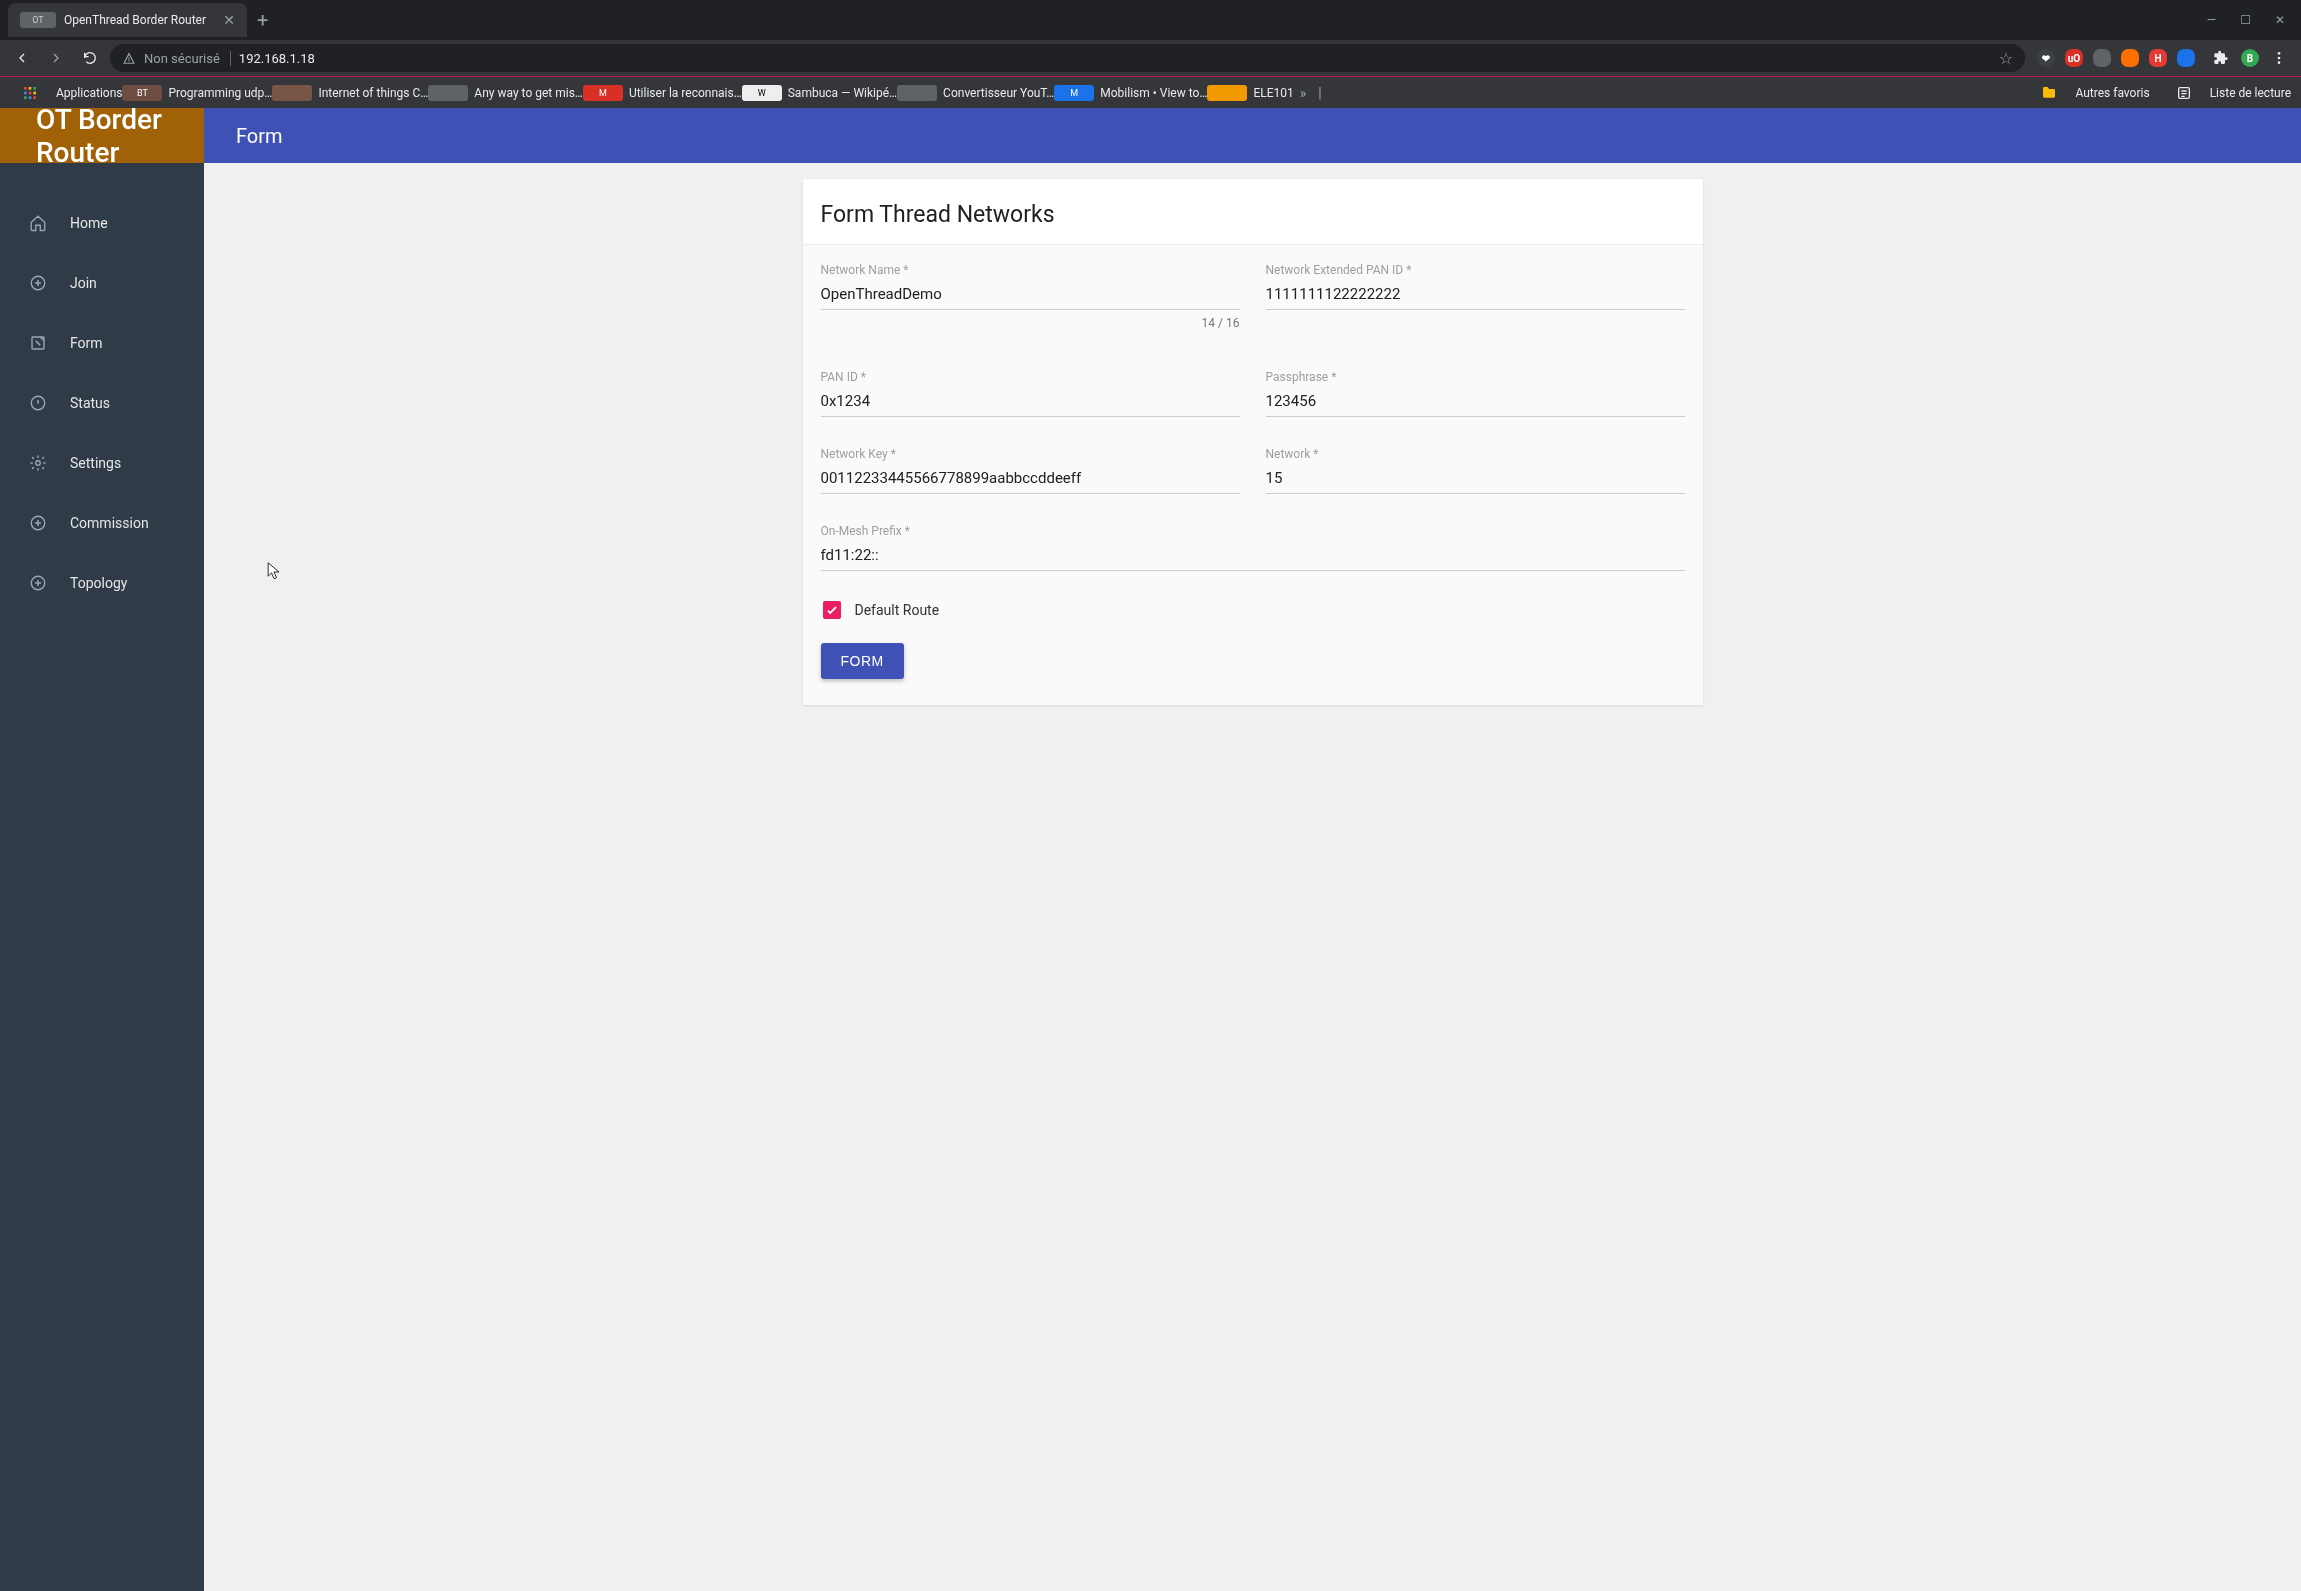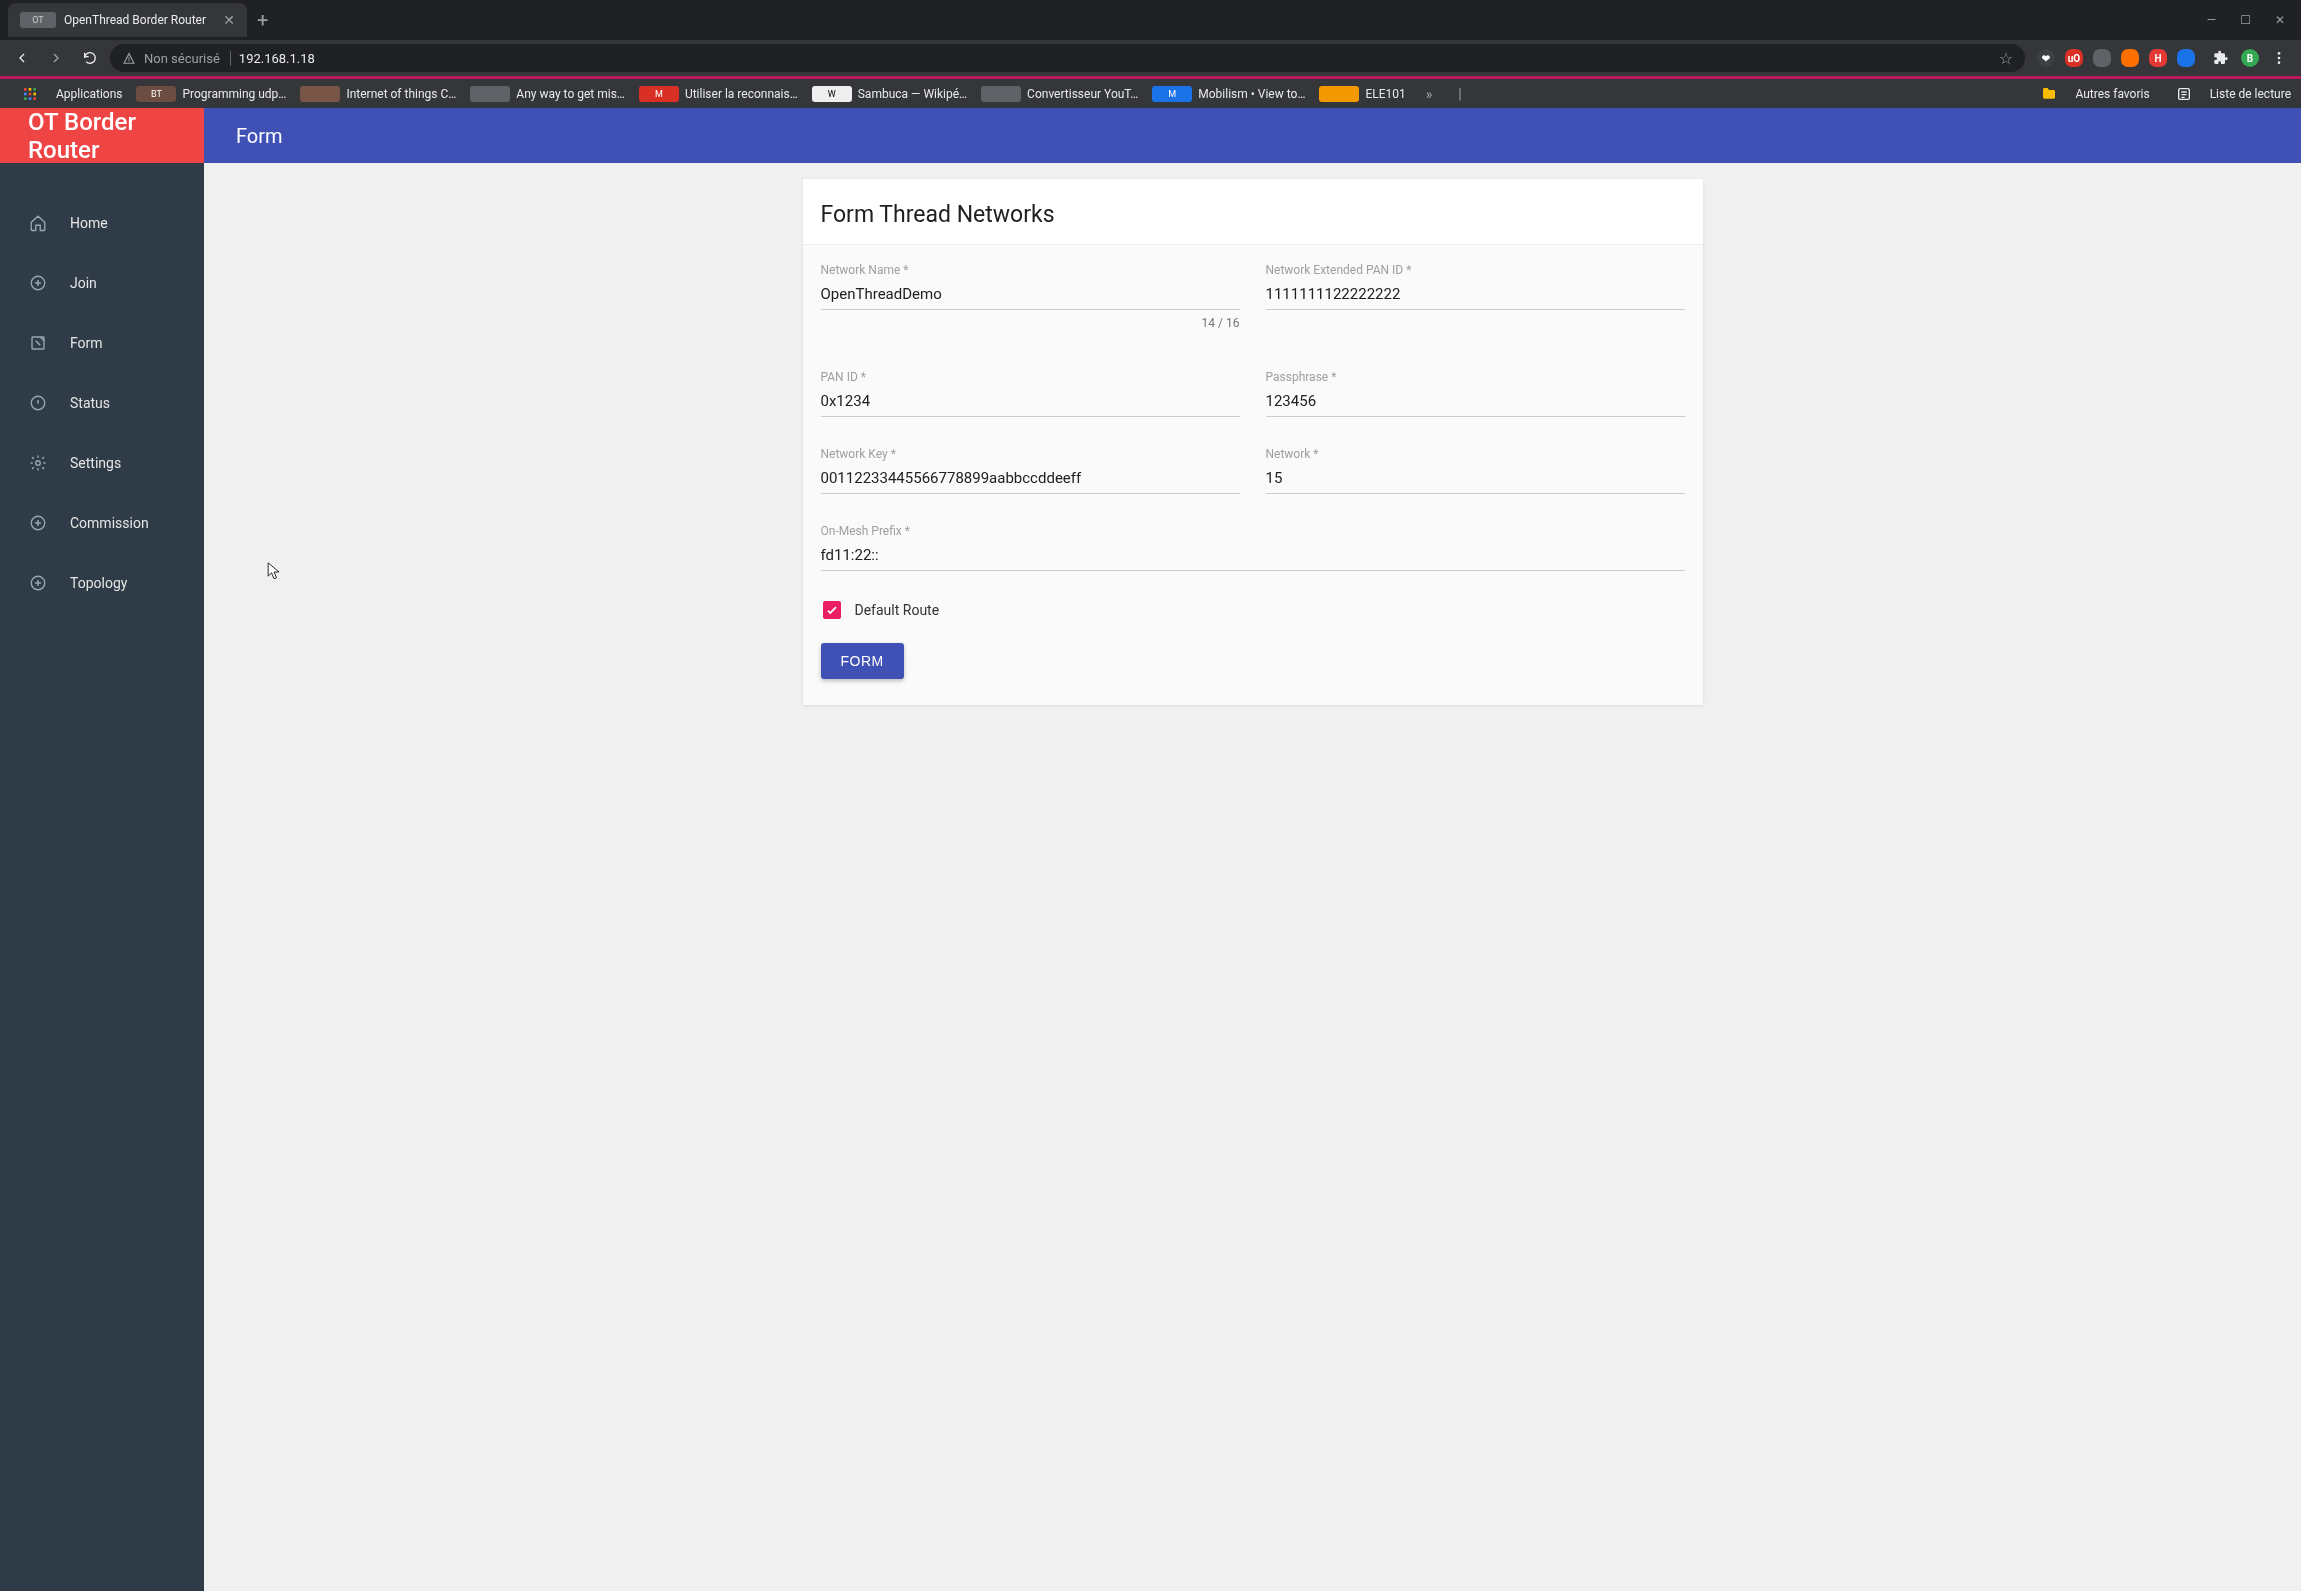--- a/index.html
+++ b/index.html
@@ -25,33 +25,33 @@
   .nav-bar { display:flex; align-items:center; gap:6px; background:#35363a; height:36px; padding:0 8px; }
   .nav-btn { color:#9aa0a6; width:28px; height:28px; display:flex; align-items:center; justify-content:center; border-radius:50%; cursor:pointer; }
   .nav-btn svg { width:16px; height:16px; }
   .url-bar { flex:1; background:#202124; border-radius:20px; height:28px; display:flex; align-items:center; padding:0 12px; gap:8px; color:#9aa0a6; font-size:13px; }
   .url-bar .secure-label { border-right:1px solid #5f6368; padding-right:10px; }
   .url-bar .url-text { color:#e8eaed; }
   .ext-area { display:flex; align-items:center; gap:10px; padding:0 6px; }
   .ext-icon { width:18px; height:18px; border-radius:7px; display:flex; align-items:center; justify-content:center; font-size:10px; font-weight:bold; }
   .star { color:#9aa0a6; font-size:16px; }
 
-  .bookmarks-bar { display:flex; align-items:center; gap:14px; background:#35363a; height:32px; padding:0 10px; border-top:3px solid #be185d; }
+  .bookmarks-bar { display:flex; align-items:center; background:#35363a; height:32px; padding:0 10px; border-top:1px solid #be185d; }
   .bookmark { display:flex; align-items:center; gap:6px; color:#e8eaed; font-size:12px; cursor:pointer; white-space:nowrap; }
   .bookmark .bm-icon { width:40px; height:16px; border-radius:3px; display:flex; align-items:center; justify-content:center; font-size:9px; color:#fff; }
   .bm-overflow { color:#9aa0a6; font-size:14px; padding:0 6px; }
   .bm-right { margin-left:auto; display:flex; gap:14px;justify-content:space-between; }
 
   
   .page { display:flex; height: calc(100vh - 107px); background:#f0f0f0; }
 
   .sidebar { width:204px; background:#2f3c48; color:#a7b5c2; flex-shrink:0; }
   .sidebar-header {
-    background:#ef4444; color:#fff; font-size:24px; font-weight:500;
-    height:55px; display:flex; align-items:center; padding:0 28px;
+    background:#a16207; color:#fff; font-size:28px; font-weight:500;
+    height:55px; display:flex; align-items:center; padding:0 36px;
   }
   .sidebar-nav { padding-top:30px; }
   .side-item {
     display:flex; align-items:center; gap:22px; padding:20px 28px;
     font-size:14px; color:#e5e5e5; cursor:pointer;
   }
   .side-item .side-icon { width:20px; height:20px; display:flex; align-items:center; justify-content:center; }
   .side-item .side-icon svg { width:18px; height:18px; }
 
   .main { flex:1; display:flex; flex-direction:column; }

